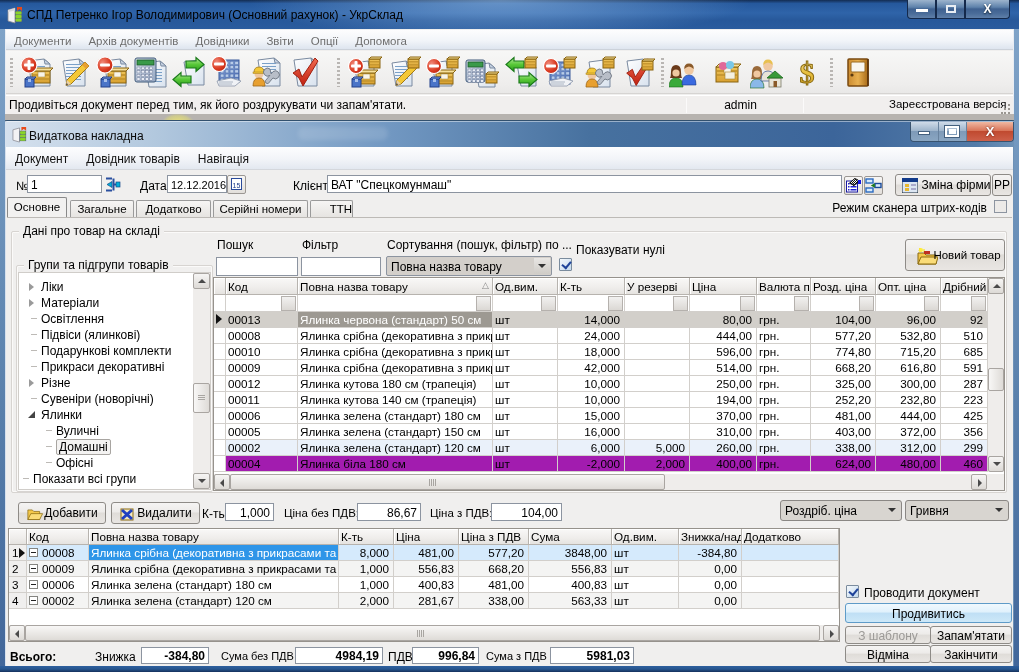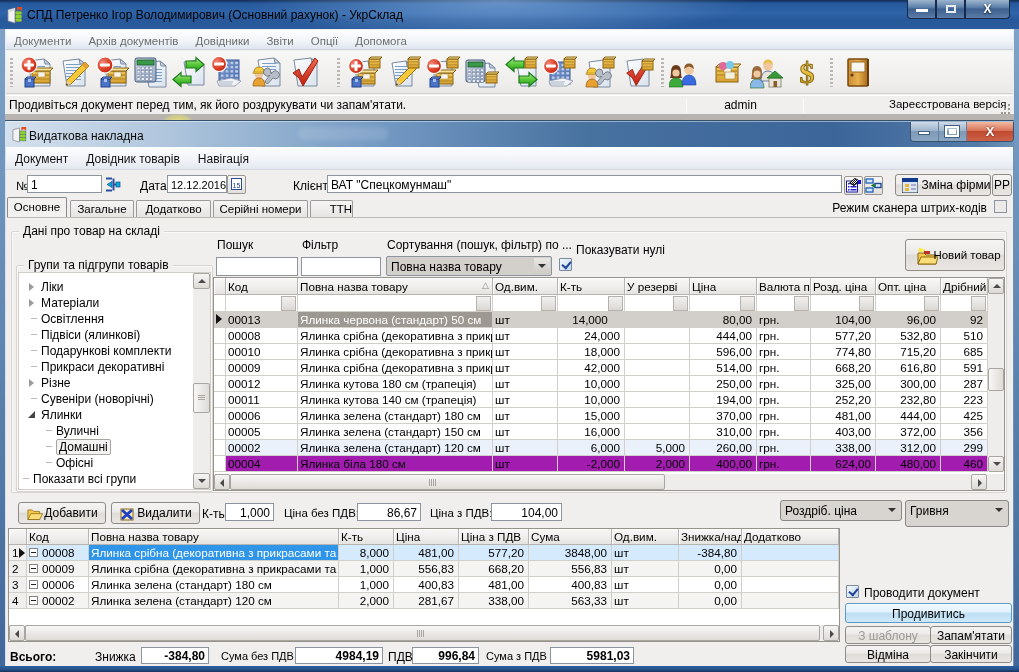--- a/index.html
+++ b/index.html
@@ -810,21 +810,21 @@
 <div class="gcell" style="width:65px;height:17px;"></div>
 <div class="gcell" style="width:47px;height:17px;"></div>
 </div>
 <div class="grow" style="height:16px;background:#d2cfca;">
 <div class="gcell" style="width:12px;height:16px;padding:0;">
               <div style="margin:2px 0 0 2px;width:0;height:0;border-top:5px solid transparent;border-bottom:5px solid transparent;border-left:6px solid #111;"></div>
             </div>
 <div class="gcell" style="width:72px;height:16px;">00013</div>
 <div class="gcell" style="width:195px;height:16px;background:#9d9992;color:#fff;">Ялинка червона (стандарт) 50 см</div>
 <div class="gcell" style="width:65px;height:16px;">шт</div>
-<div class="gcell num" style="width:67px;height:16px;text-align:center;">14,000</div>
+<div class="gcell num" style="width:67px;height:16px;">14,000</div>
 <div class="gcell num" style="width:65px;height:16px;"></div>
 <div class="gcell num" style="width:67px;height:16px;">80,00</div>
 <div class="gcell" style="width:54px;height:16px;">грн.</div>
 <div class="gcell num" style="width:65px;height:16px;">104,00</div>
 <div class="gcell num" style="width:65px;height:16px;">96,00</div>
 <div class="gcell num" style="width:47px;height:16px;">92</div>
 </div>
 <div class="grow" style="height:16px;">
 <div class="gcell" style="width:12px;height:16px;padding:0;background:#fff;"></div>
 <div class="gcell" style="width:72px;height:16px;">00008</div>
@@ -971,21 +971,21 @@
       <div class="lbl" style="left:196px;top:360px;">К-ть</div>
       <div class="input r" style="left:219px;top:356px;width:49px;height:18px;">1,000</div>
       <div class="lbl" style="left:278px;top:360px;font-size:11.5px;">Ціна без ПДВ:</div>
       <div class="input r" style="left:351px;top:356px;width:64px;height:18px;">86,67</div>
       <div class="lbl" style="left:424px;top:360px;font-size:11.5px;">Ціна з ПДВ:</div>
       <div class="input r" style="left:485px;top:356px;width:71px;height:18px;">104,00</div>
       <div class="combo" style="left:774px;top:353px;width:122px;height:21px;background:#d8d5d0;border-radius:3px;border-color:#8a8784;">
           <span class="tx" style="top:3px;">Роздріб. ціна</span>
           <span class="dbtn" style="background:none;border-left:none;"></span>
         </div>
-      <div class="combo" style="left:899px;top:353px;width:104px;height:27px;background:#d8d5d0;border-radius:3px;border-color:#8a8784;">
+      <div class="combo" style="left:899px;top:353px;width:104px;height:21px;background:#d8d5d0;border-radius:3px;border-color:#8a8784;">
           <span class="tx" style="top:3px;">Гривня</span>
           <span class="dbtn" style="background:none;border-left:none;"></span>
         </div>
 
       <div class="grid" style="left:2px;top:381px;width:832px;height:114px;">
 <div class="grow ghead" style="height:16px;">
 <div class="gcell" style="width:18px;height:16px;padding-top:1px;"></div>
 <div class="gcell" style="width:62px;height:16px;padding-top:1px;">Код</div>
 <div class="gcell" style="width:250px;height:16px;padding-top:1px;">Повна назва товару</div>
 <div class="gcell" style="width:55px;height:16px;padding-top:1px;">К-ть</div>

